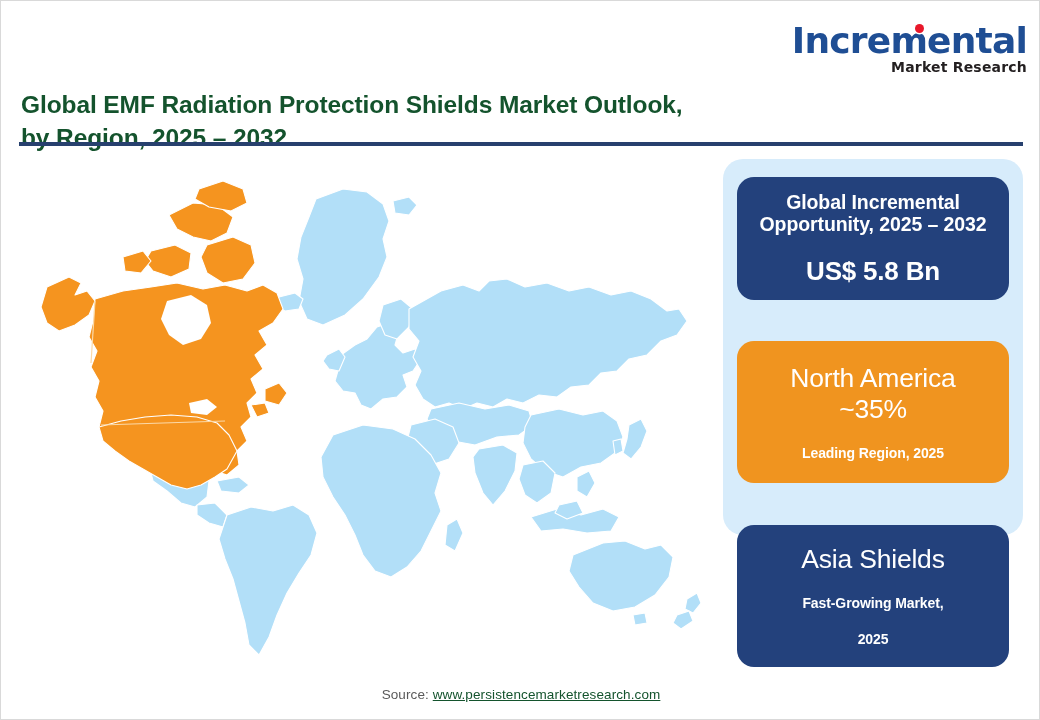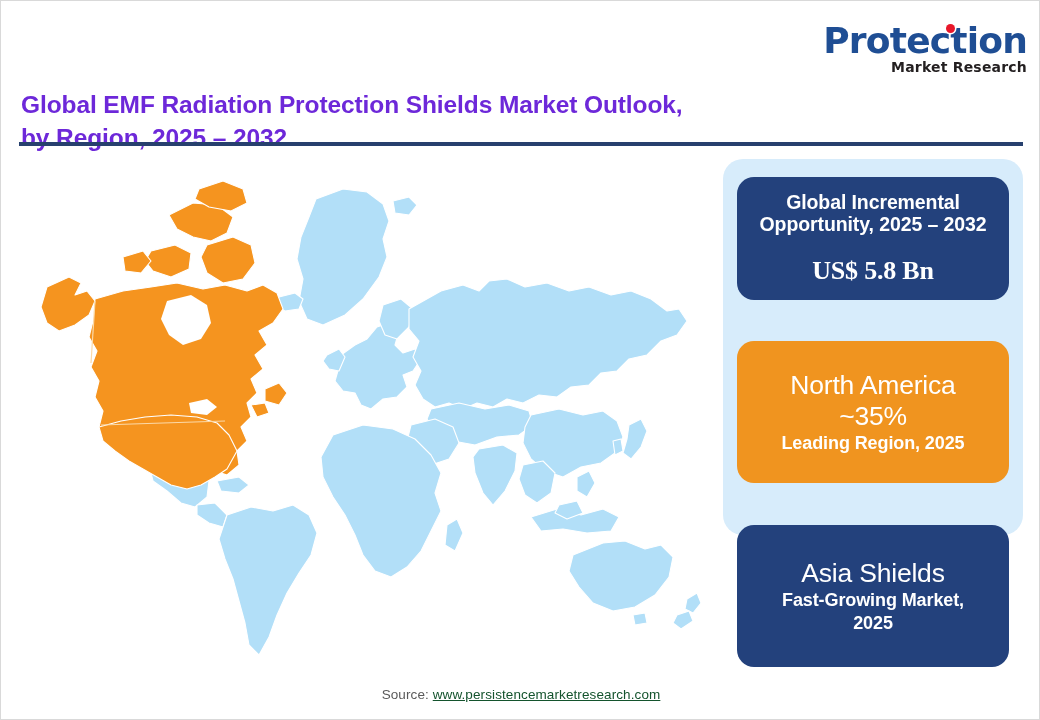--- a/index.html
+++ b/index.html
@@ -71,21 +71,21 @@
 
   .page-title {
     position: absolute;
     left: 20px;
     top: 72px;
     width: 770px;
     font-family: "Liberation Sans", sans-serif;
     font-size: 24.5px;
     font-weight: bold;
     line-height: 1.32;
-    color: #6d28d9;
+    color: #14532d;
     letter-spacing: -0.1px;
   }
   .page-title .line {
     display: block;
     white-space: nowrap;
   }
 
   .title-rule {
     position: absolute;
     left: 18px;
@@ -148,32 +148,31 @@
   .txt-md {
     font-size: 19.5px;
     font-weight: bold;
     letter-spacing: -0.1px;
   }
   .txt-lg {
     font-size: 26px;
     font-weight: bold;
     letter-spacing: -0.2px;
     margin-top: 20px;
-    font-family: Liberation Serif, serif;
   }
   .txt-xl {
     font-size: 26.5px;
     font-weight: normal;
     letter-spacing: -0.2px;
   }
   .txt-sm {
-    font-size: 18px;
+    font-size: 14px;
     font-weight: bold;
     letter-spacing: -0.1px;
-    margin-top: 2px;
+    margin-top: 20px;
   }
 
   
   .source {
     position: absolute;
     left: 0;
     top: 686px;
     width: 1040px;
     text-align: center;
     font-size: 13.5px;
@@ -188,21 +187,21 @@
 </style>
 </head>
 <body>
 
 <div id="infographic">
 
   <div class="header">
 
     <div class="logo">
       <span class="logo-main">
-        <span>Protection</span>
+        <span>Incremental</span>
         <span class="logo-dot"></span>
       </span>
       <span class="logo-sub">Market Research</span>
     </div>
 
     <h1 class="page-title">
       <span class="line">Global EMF Radiation Protection Shields Market Outlook,</span>
       <span class="line">by Region, 2025 – 2032</span>
     </h1>
 

